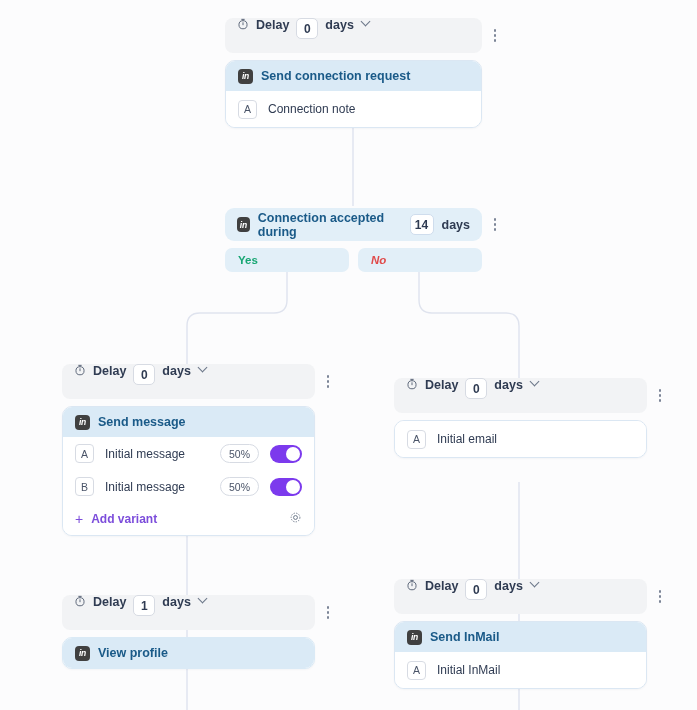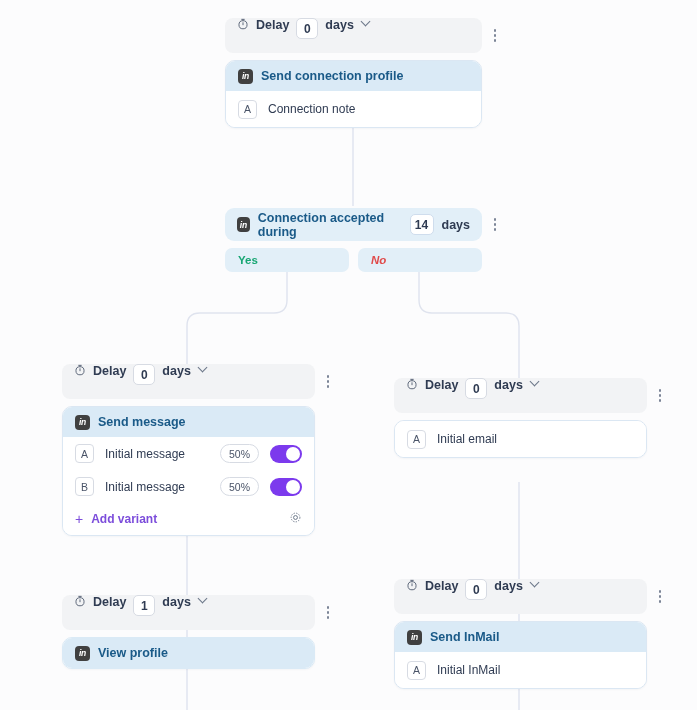--- a/index.html
+++ b/index.html
@@ -155,21 +155,21 @@
           </svg>
       </span>
       <span class="lbl">Delay</span>
       <span class="num">0</span>
       <span class="unit">days</span>
       <span class="chev"></span>
     </div>
     <div class="card" style="margin-top:7px;">
       <div class="hdr li">
         <span class="li-icon">in</span>
-        <span>Send connection profile</span>
+        <span>Send connection request</span>
       </div>
       <div class="body">
         <div class="row" style="height:36px;">
           <span class="badge">A</span>
           <span class="rowlabel">Connection note</span>
         </div>
       </div>
     </div>
     <div class="dots" style="left:263px; top:11px;">
         <i></i>

